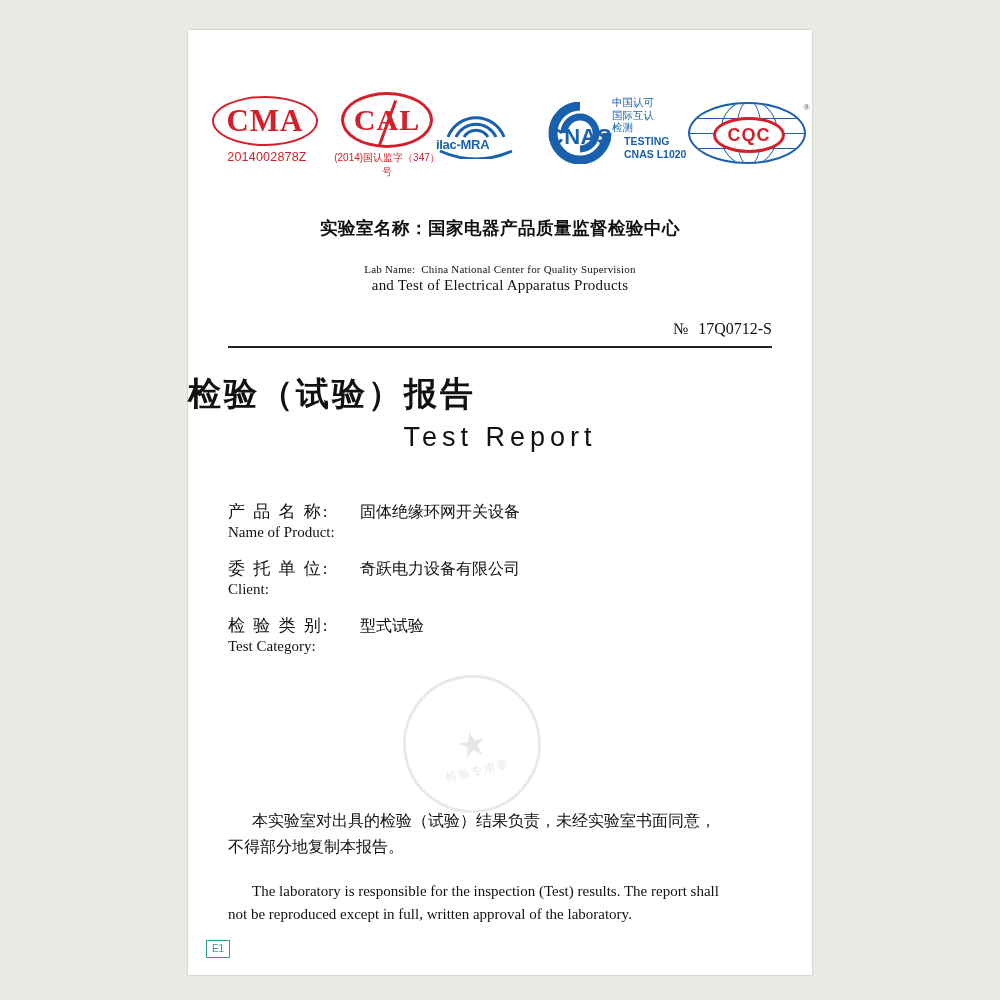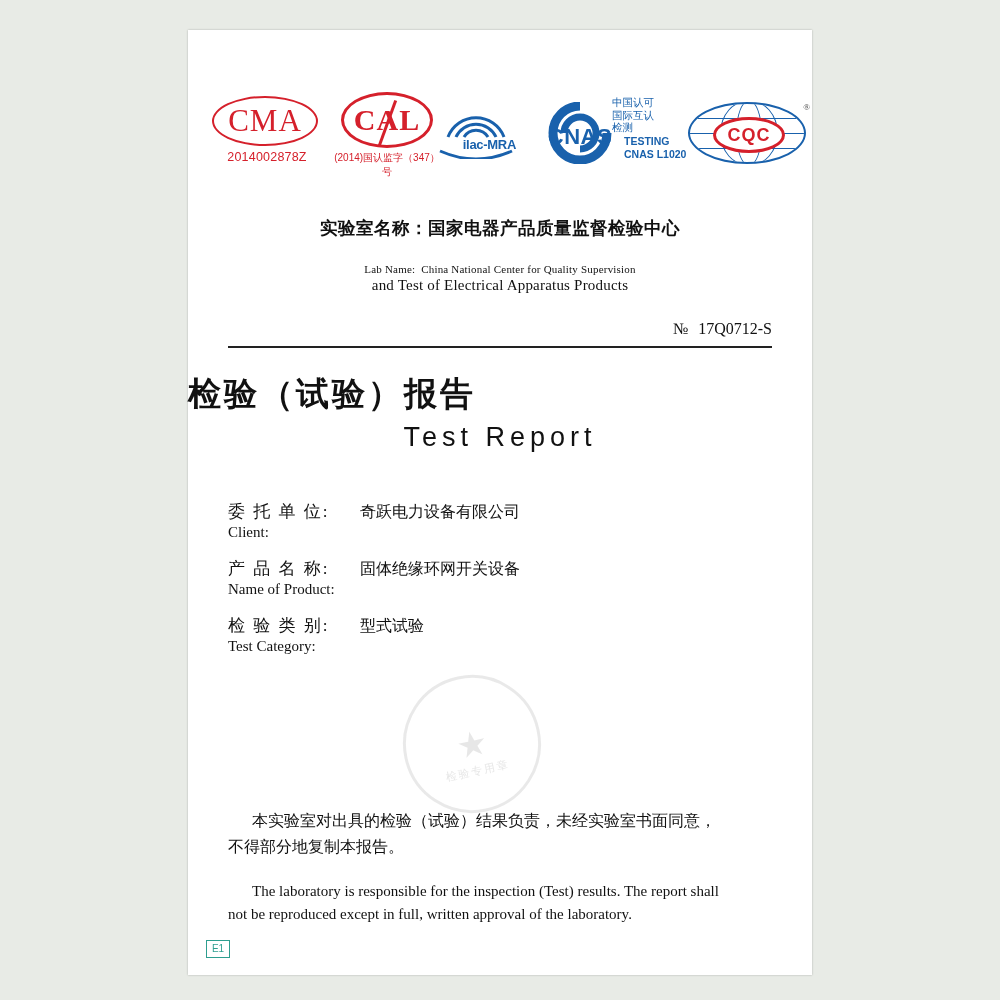--- a/index.html
+++ b/index.html
@@ -39,21 +39,21 @@
   
   .cma { left: 24px; top: 8px; width: 110px; }
   .cma .ring {
     width: 106px; height: 50px;
     border: 2.5px solid #d5202b;
     border-radius: 50%;
     box-sizing: border-box;
     display: flex; align-items: center; justify-content: center;
     color: #d5202b;
     font-family: "Liberation Serif", serif;
-    font-weight: normal;
+    font-weight: bold;
     font-size: 31px;
     letter-spacing: 1px;
   }
   .cma .code {
     margin-top: 4px;
     color: #d5202b;
     font-size: 12.5px;
     font-family: "Liberation Sans", sans-serif;
     letter-spacing: 0.2px;
   }
@@ -97,21 +97,21 @@
     position: relative;
     overflow: hidden;
   }
   .ilac .arcs {
     position: absolute; left: 0; top: 0;
   }
   .ilac .txt {
     position: absolute;
     left: 0; top: 26px;
     width: 80px;
-    text-align: right;
+    text-align: left;
     color: #1961ac;
     font-family: "Liberation Sans", sans-serif;
     font-weight: bold;
     font-size: 13px;
     letter-spacing: -0.3px;
   }
 
   
   .cnas { left: 336px; top: 14px; width: 112px; }
   .cnas .mark { position: relative; height: 62px; }
@@ -431,27 +431,27 @@
     <span class="no-label">№</span><span class="no-value">17Q0712-S</span>
   </div>
   <div class="rule"></div>
 
   <div class="title-cn">检验（试验）报告</div>
   <div class="title-en">Test  Report</div>
 
   <div class="fields">
 
     <div class="field">
+      <span class="cn">产 品 名 称:</span><span class="val">固体绝缘环网开关设备</span>
+      <span class="en">Name of Product:</span>
+    </div>
+
+    <div class="field">
       <span class="cn">委 托 单 位:</span><span class="val">奇跃电力设备有限公司</span>
       <span class="en">Client:</span>
-    </div>
-
-    <div class="field">
-      <span class="cn">产 品 名 称:</span><span class="val">固体绝缘环网开关设备</span>
-      <span class="en">Name of Product:</span>
     </div>
 
 
     <div class="field">
       <span class="cn">检 验 类 别:</span><span class="val">型式试验</span>
       <span class="en">Test Category:</span>
     </div>
   </div>
 
   <div class="seal">

